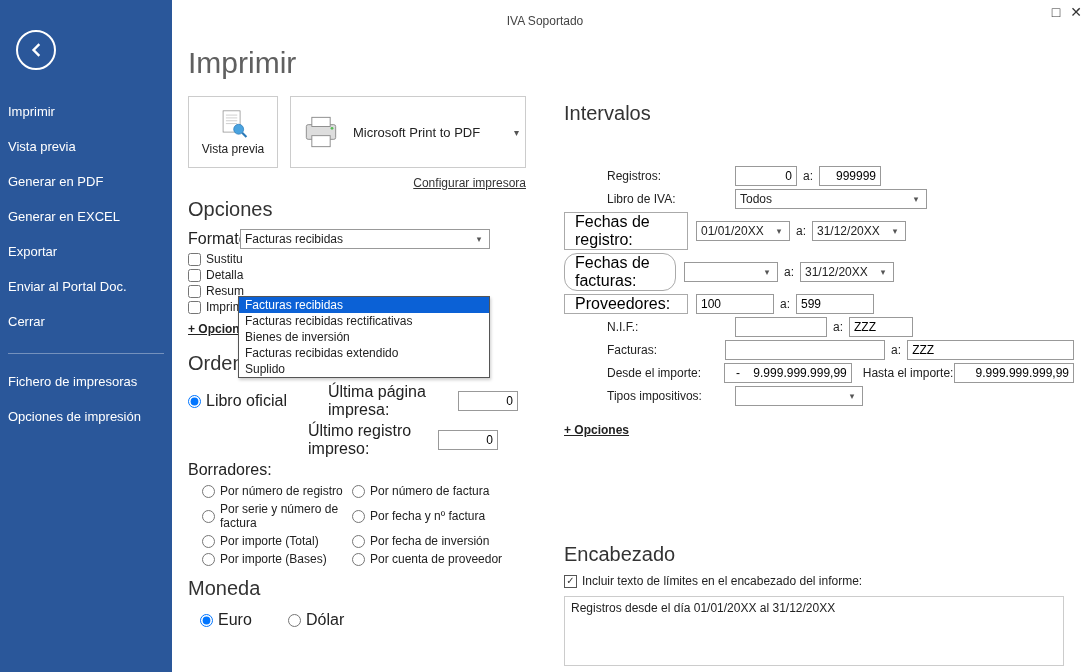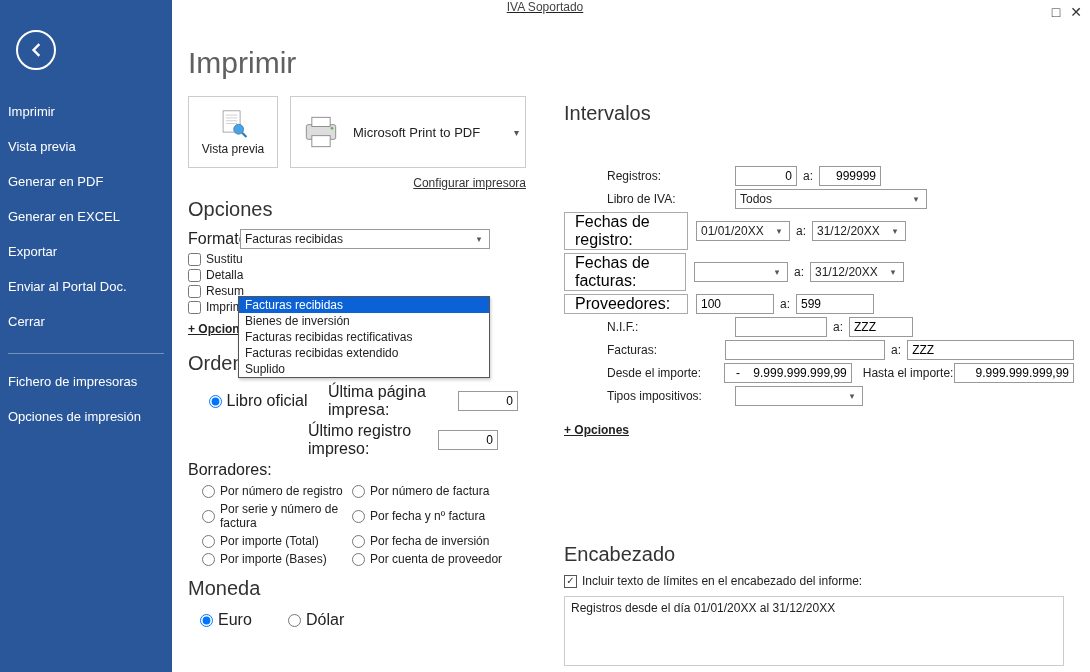--- a/index.html
+++ b/index.html
@@ -1,19 +1,19 @@
 <!DOCTYPE html>
 <html><head>
 <meta charset="utf-8">
 <style>
 * { box-sizing: border-box; margin: 0; padding: 0; font-family: "Segoe UI", Arial, sans-serif; }
 body { width: 1090px; height: 672px; overflow: hidden; background: #fff; font-size: 13px; color: #222; position: relative; }
 
 
-.titlebar { height: 28px; background: #fff; display: flex; align-items: flex-start; justify-content: center; position: relative; text-decoration: underline; }
+.titlebar { height: 28px; background: #fff; display: flex; align-items: flex-end; justify-content: center; position: relative; }
 .titlebar .title { font-size: 12px; color: #444; }
 .window-controls { position: absolute; right: 8px; top: 4px; display: flex; gap: 10px; }
 .window-controls span { font-size: 14px; cursor: pointer; color: #333; }
 
 
 .sidebar { position: absolute; left: 0; top: 0; width: 172px; height: 672px; background: #2a579a; color: #fff; padding-top: 12px; }
 .back-btn { width: 40px; height: 40px; border: 2px solid #fff; border-radius: 50%; margin: 18px 0 24px 16px; display: flex; align-items: center; justify-content: center; cursor: pointer; }
 .back-btn svg { fill: #fff; }
 .nav-item { padding: 10px 8px 10px 8px; font-size: 13px; cursor: pointer; }
 .nav-sep { border-top: 1px solid rgba(255,255,255,0.35); margin: 14px 8px 10px 8px; }
@@ -154,21 +154,21 @@
         </div>
       <div class="chk">
           <input type="checkbox" style="">
           <label>Imprimir en orden inverso</label>
         </div>
       <span class="more-opts">+ Opciones</span>
 
       
       <h2 class="section">Ordenación</h2>
       <div class="row">
-        <div class="radio-row" style="width:140px;justify-content:center;">
+        <div class="radio-row" style="width:140px;">
             <input type="radio" checked="" style="">
             <label>Libro oficial</label>
           </div>
         <label style="width:130px;">Última página impresa:</label>
         <input class="textin" style="width: 60px;" value="0">
       </div>
       <div class="row">
         <div style="width:120px;"></div>
         <label style="width:130px;">Último registro impreso:</label>
         <input class="textin" style="width: 60px;" value="0">
@@ -252,21 +252,21 @@
             <span class="combo-arrow">▾</span>
           </div>
         <span class="small-a">a:</span>
         <div class="combo" style="width:94px;">
             <span>31/12/20XX</span>
             <span class="combo-arrow">▾</span>
           </div>
       </div>
 
       <div class="field-row">
-        <button class="bordered-btn" style="width:122px; text-align:left;">Fechas de facturas:</button>
+        <button class="bordered-btn" style="width:112px; text-align:left;border-radius:13px;">Fechas de facturas:</button>
         <span class="gap"></span>
         <div class="combo" style="width:94px;">
             <span></span>
             <span class="combo-arrow">▾</span>
           </div>
         <span class="small-a">a:</span>
         <div class="combo" style="width:94px;">
             <span>31/12/20XX</span>
             <span class="combo-arrow">▾</span>
           </div>
@@ -320,17 +320,17 @@
         <span class="chk-box">✓</span>
         <label>Incluir texto de límites en el encabezado del informe:</label>
       </div>
       <div class="enc-text">Registros desde el día 01/01/20XX al 31/12/20XX</div>
     </div>
   </div>
 </div>
 
 <div class="dropdown-list" style="left:238px; top:296px; width:252px;">
   <div class="dd-item sel">Facturas recibidas</div>
+  <div class="dd-item">Facturas recibidas rectificativas</div>
   <div class="dd-item">Bienes de inversión</div>
-  <div class="dd-item">Facturas recibidas rectificativas</div>
   <div class="dd-item">Facturas recibidas extendido</div>
   <div class="dd-item">Suplido</div>
 </div>
 
 </body></html>

